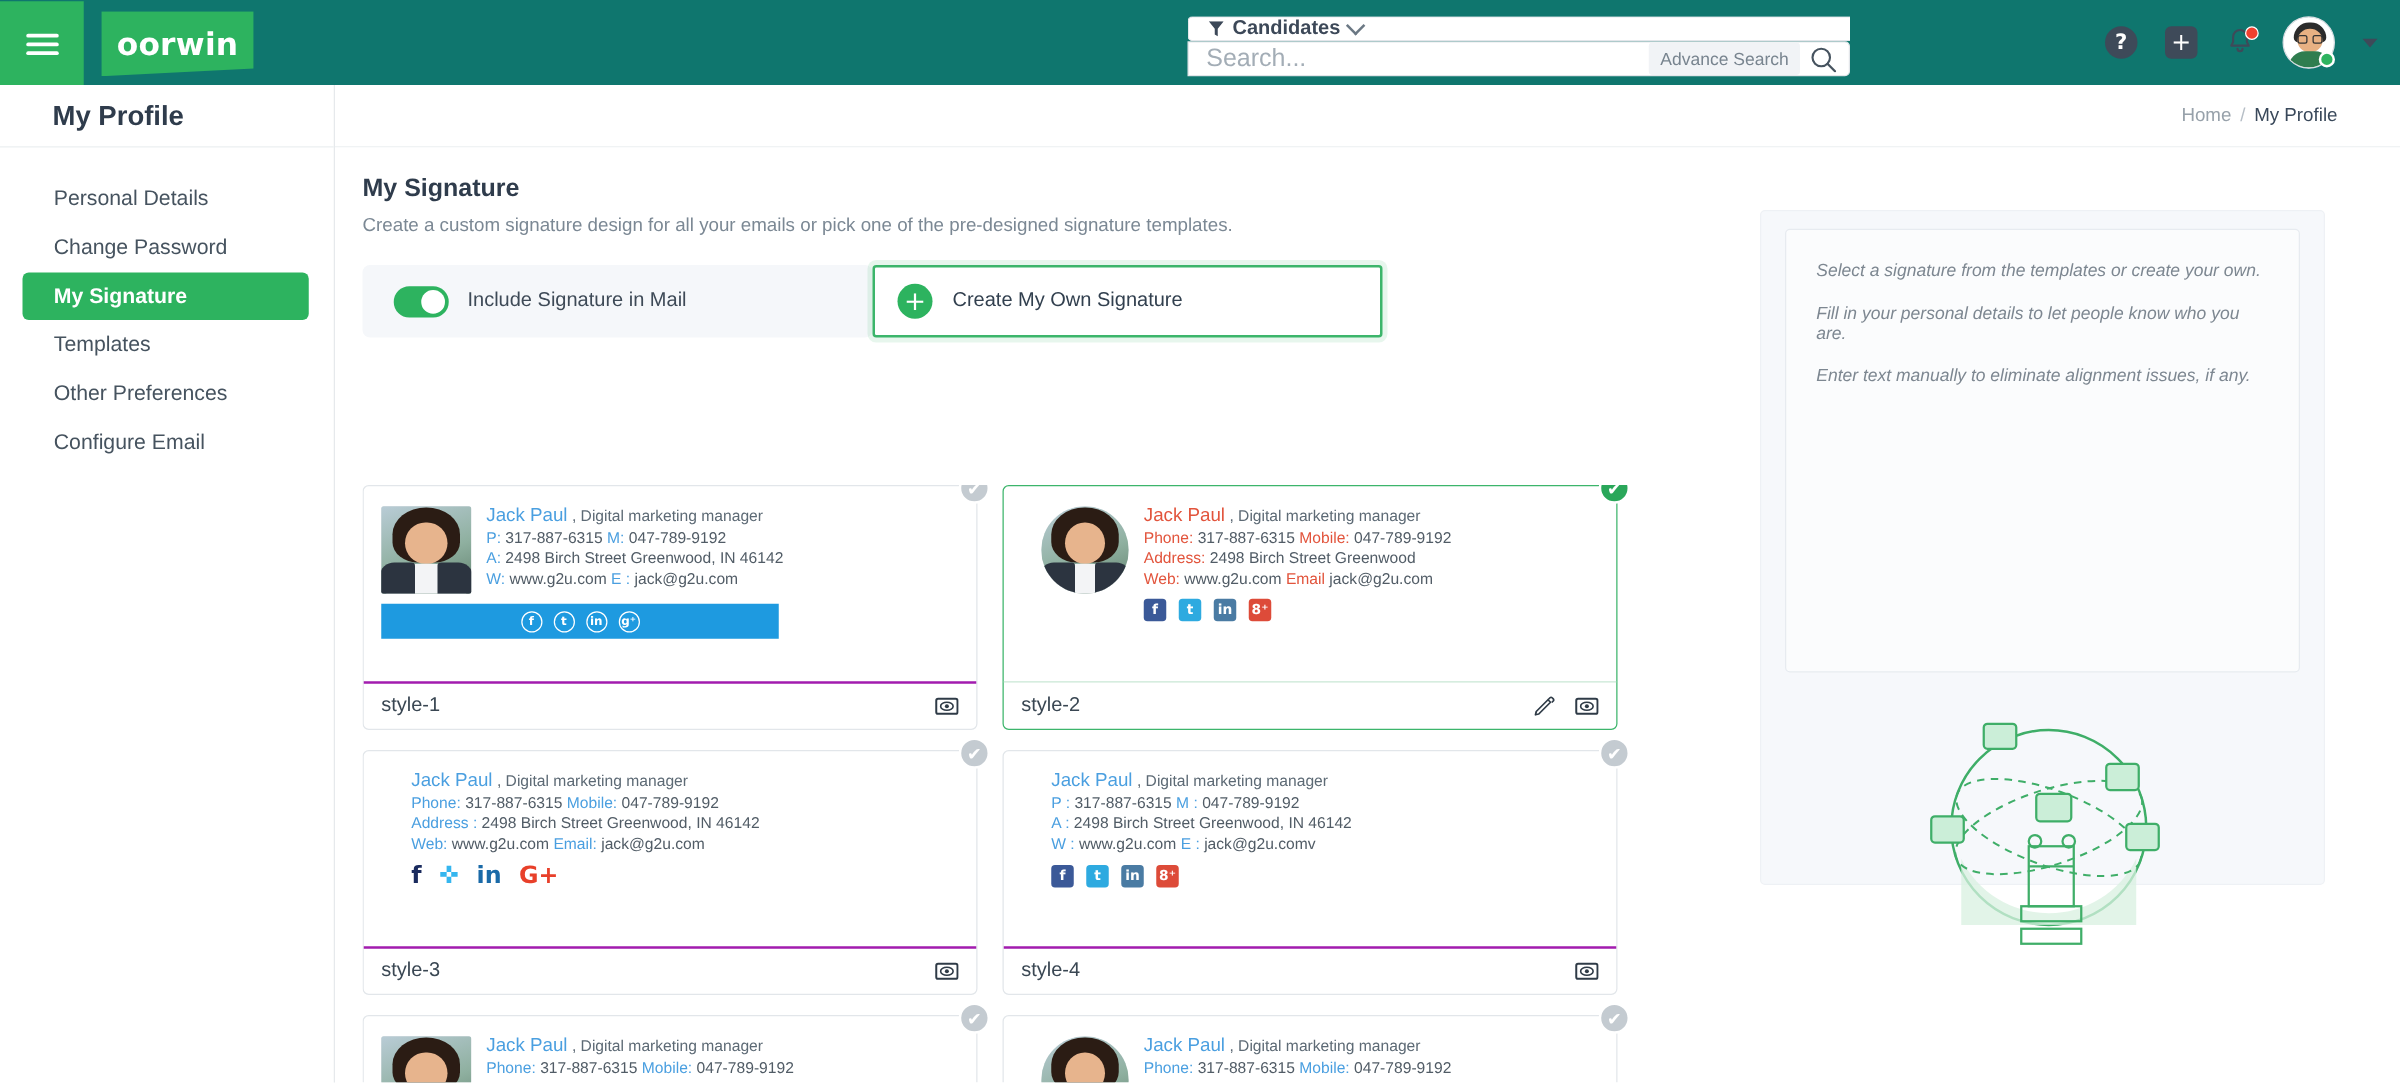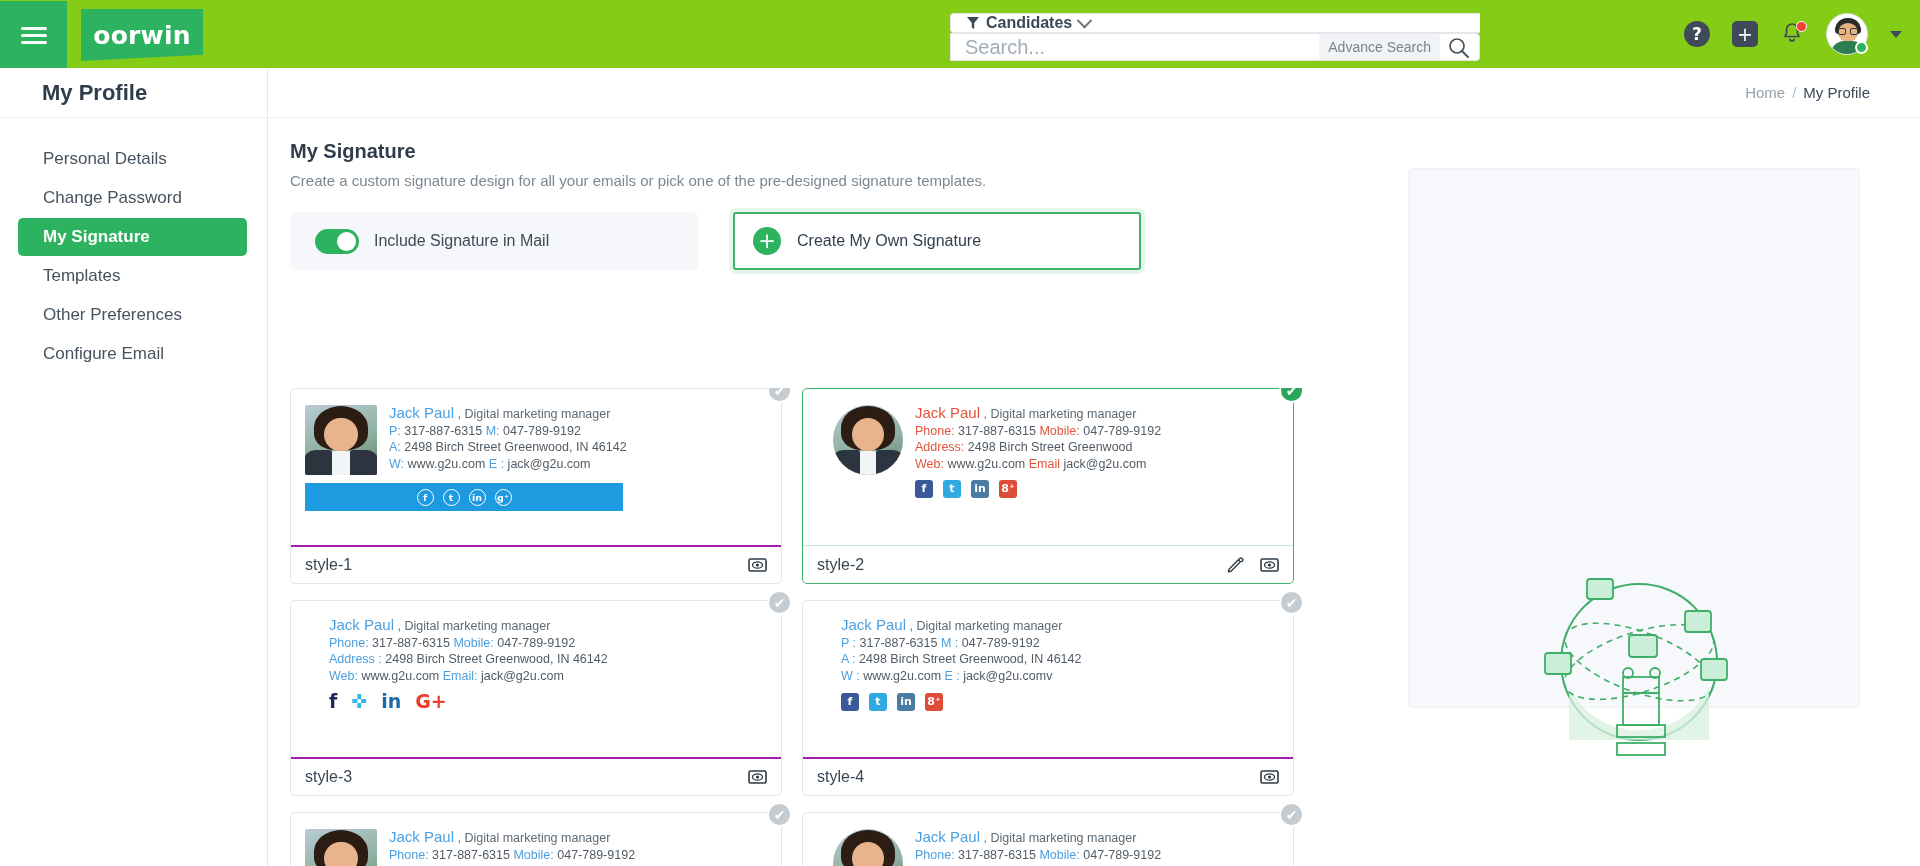--- a/index.html
+++ b/index.html
@@ -7,21 +7,21 @@
     width: 1920px; height: 866px;
     font-family: "Liberation Sans", sans-serif;
     background: #ffffff;
     overflow: hidden;
     color: #37474f;
   }
 
   
   .topbar {
     position: absolute; top: 0; left: 0; width: 1920px; height: 71px;
-    background: #84cc16;
+    background: #0f766e;
     border-bottom: 1px solid #e6e9ec;
     display: flex; align-items: center;
   }
   .hamburger-box {
     width: 67px; height: 68px; background: #2db35f;
     display: flex; align-items: center; justify-content: center;
     cursor: pointer; flex: 0 0 67px;
   }
   .hamburger-box .bar { display:block; height: 3px; background: #fff; border-radius: 2px; margin: 4px 0; }
   .hamburger-box .b1 { width: 26px; }
@@ -142,21 +142,21 @@
 
   
   .main {
     position: absolute; top: 118px; left: 268px; width: 1652px; height: 748px;
     background: #ffffff; overflow: hidden;
   }
   .page-head { padding: 22px 0 0 22px; }
   .page-title { font-size: 20px; font-weight: bold; color: #2f3c4c; }
   .page-sub { font-size: 15px; color: #7b8894; margin-top: 9px; }
 
-  .action-row { display: flex; gap: 35px; margin: 23px 0 0 22px; align-items: flex-start; }
+  .action-row { display: flex; margin: 23px 0 0 22px; align-items: flex-start; }
   .toggle-card {
     width: 408px; height: 58px; background: #f5f7fa; border-radius: 6px;
     display: flex; align-items: center; padding-left: 25px; gap: 15px;
   }
   .toggle {
     width: 44px; height: 25px; border-radius: 14px; background: #2db35f;
     position: relative; cursor: pointer; flex: 0 0 auto;
   }
   .toggle .knob { position: absolute; right: 3px; top: 3px; width: 19px; height: 19px;
                   border-radius: 50%; background: #fff; }
@@ -561,20 +561,25 @@
             </div>
           </div>
         </div>
 
       </div>
 
     </div>
   </div>
 
   <div class="tips-panel">
+    <div class="tips-card">
+      <div class="tip-line">Select a signature from the templates or create your own.</div>
+      <div class="tip-line">Fill in your personal details to let people know who you are.</div>
+      <div class="tip-line">Enter text manually to eliminate alignment issues, if any.</div>
+    </div>
     <div class="tips-illus">
       <svg width="220" height="190" viewBox="0 0 220 190">
         <circle cx="110" cy="95" r="78" fill="none" stroke="#3fae68" stroke-width="2"></circle>
         <path d="M40 120 A78 78 0 0 0 180 120 L180 173 L40 173 Z" fill="#d8f0e0" opacity=".75"></path>
         <ellipse cx="110" cy="95" rx="78" ry="30" fill="none" stroke="#3fae68" stroke-width="1.6" stroke-dasharray="6 5" transform="rotate(-18 110 95)"></ellipse>
         <ellipse cx="110" cy="95" rx="78" ry="30" fill="none" stroke="#3fae68" stroke-width="1.6" stroke-dasharray="6 5" transform="rotate(20 110 95)"></ellipse>
         <g fill="#cbeed8" stroke="#3fae68" stroke-width="1.8">
           <rect x="58" y="12" width="26" height="20" rx="3"></rect>
           <rect x="100" y="68" width="28" height="22" rx="3"></rect>
           <rect x="156" y="44" width="26" height="21" rx="3"></rect>

